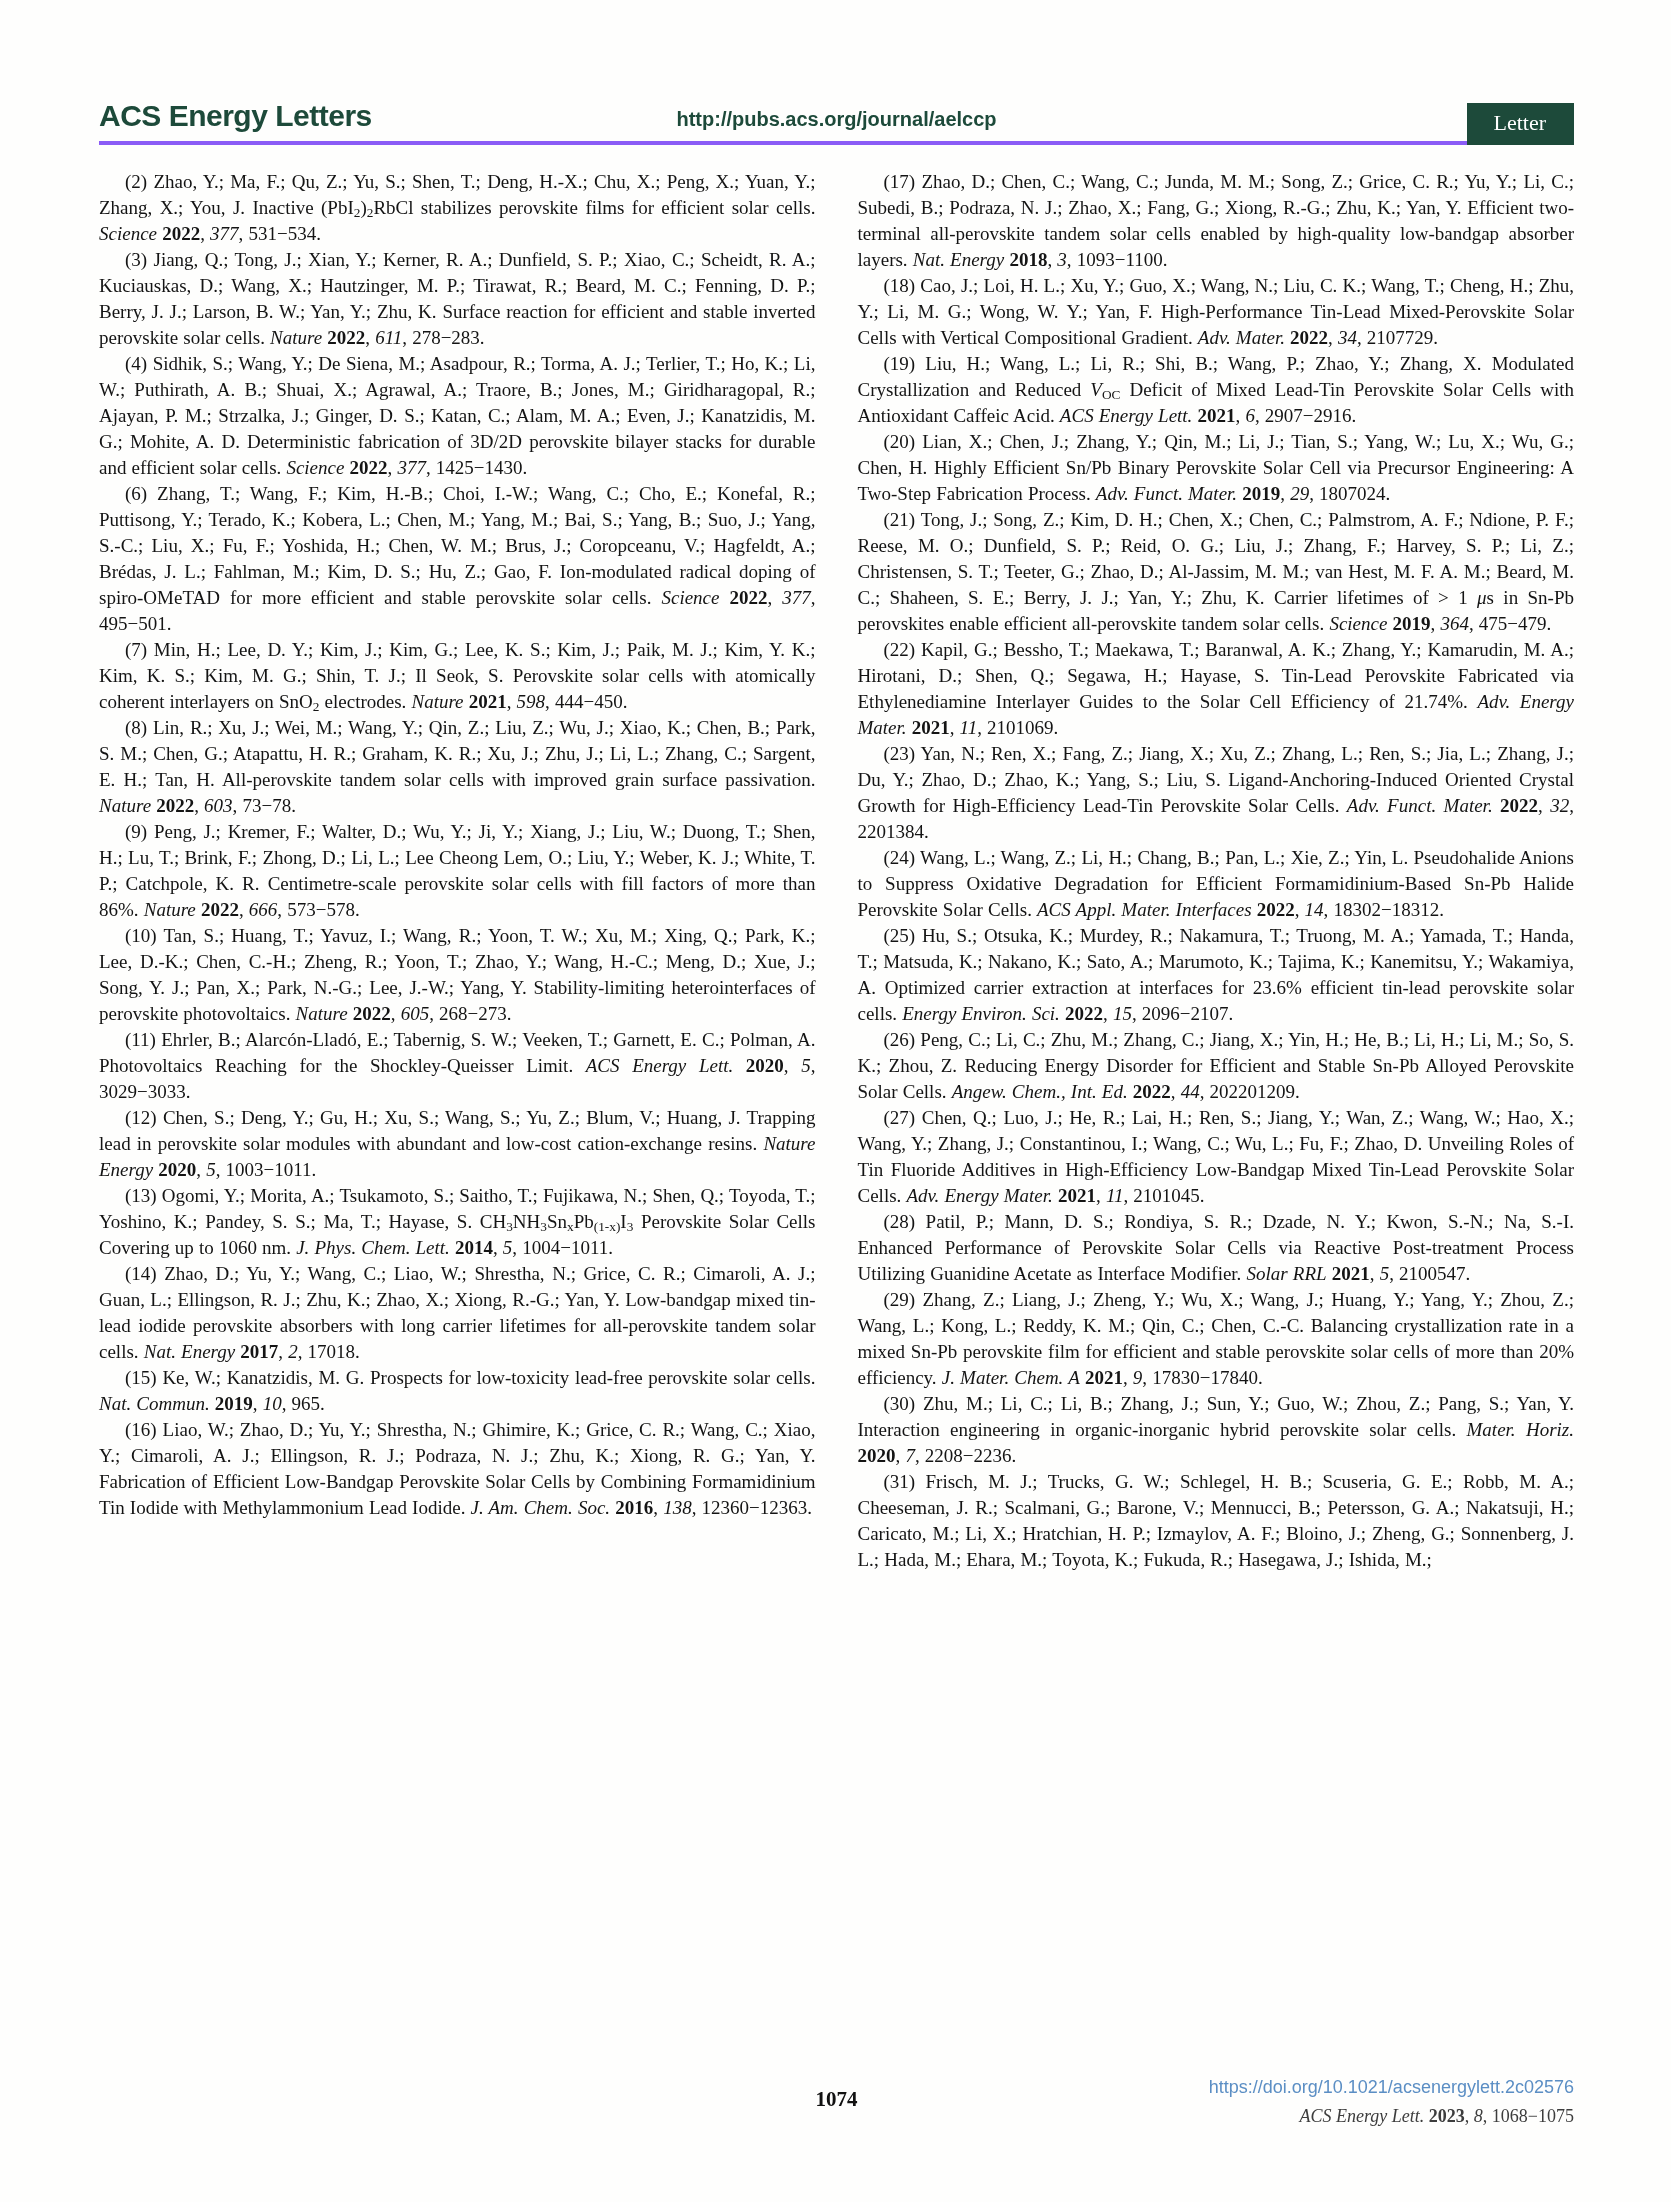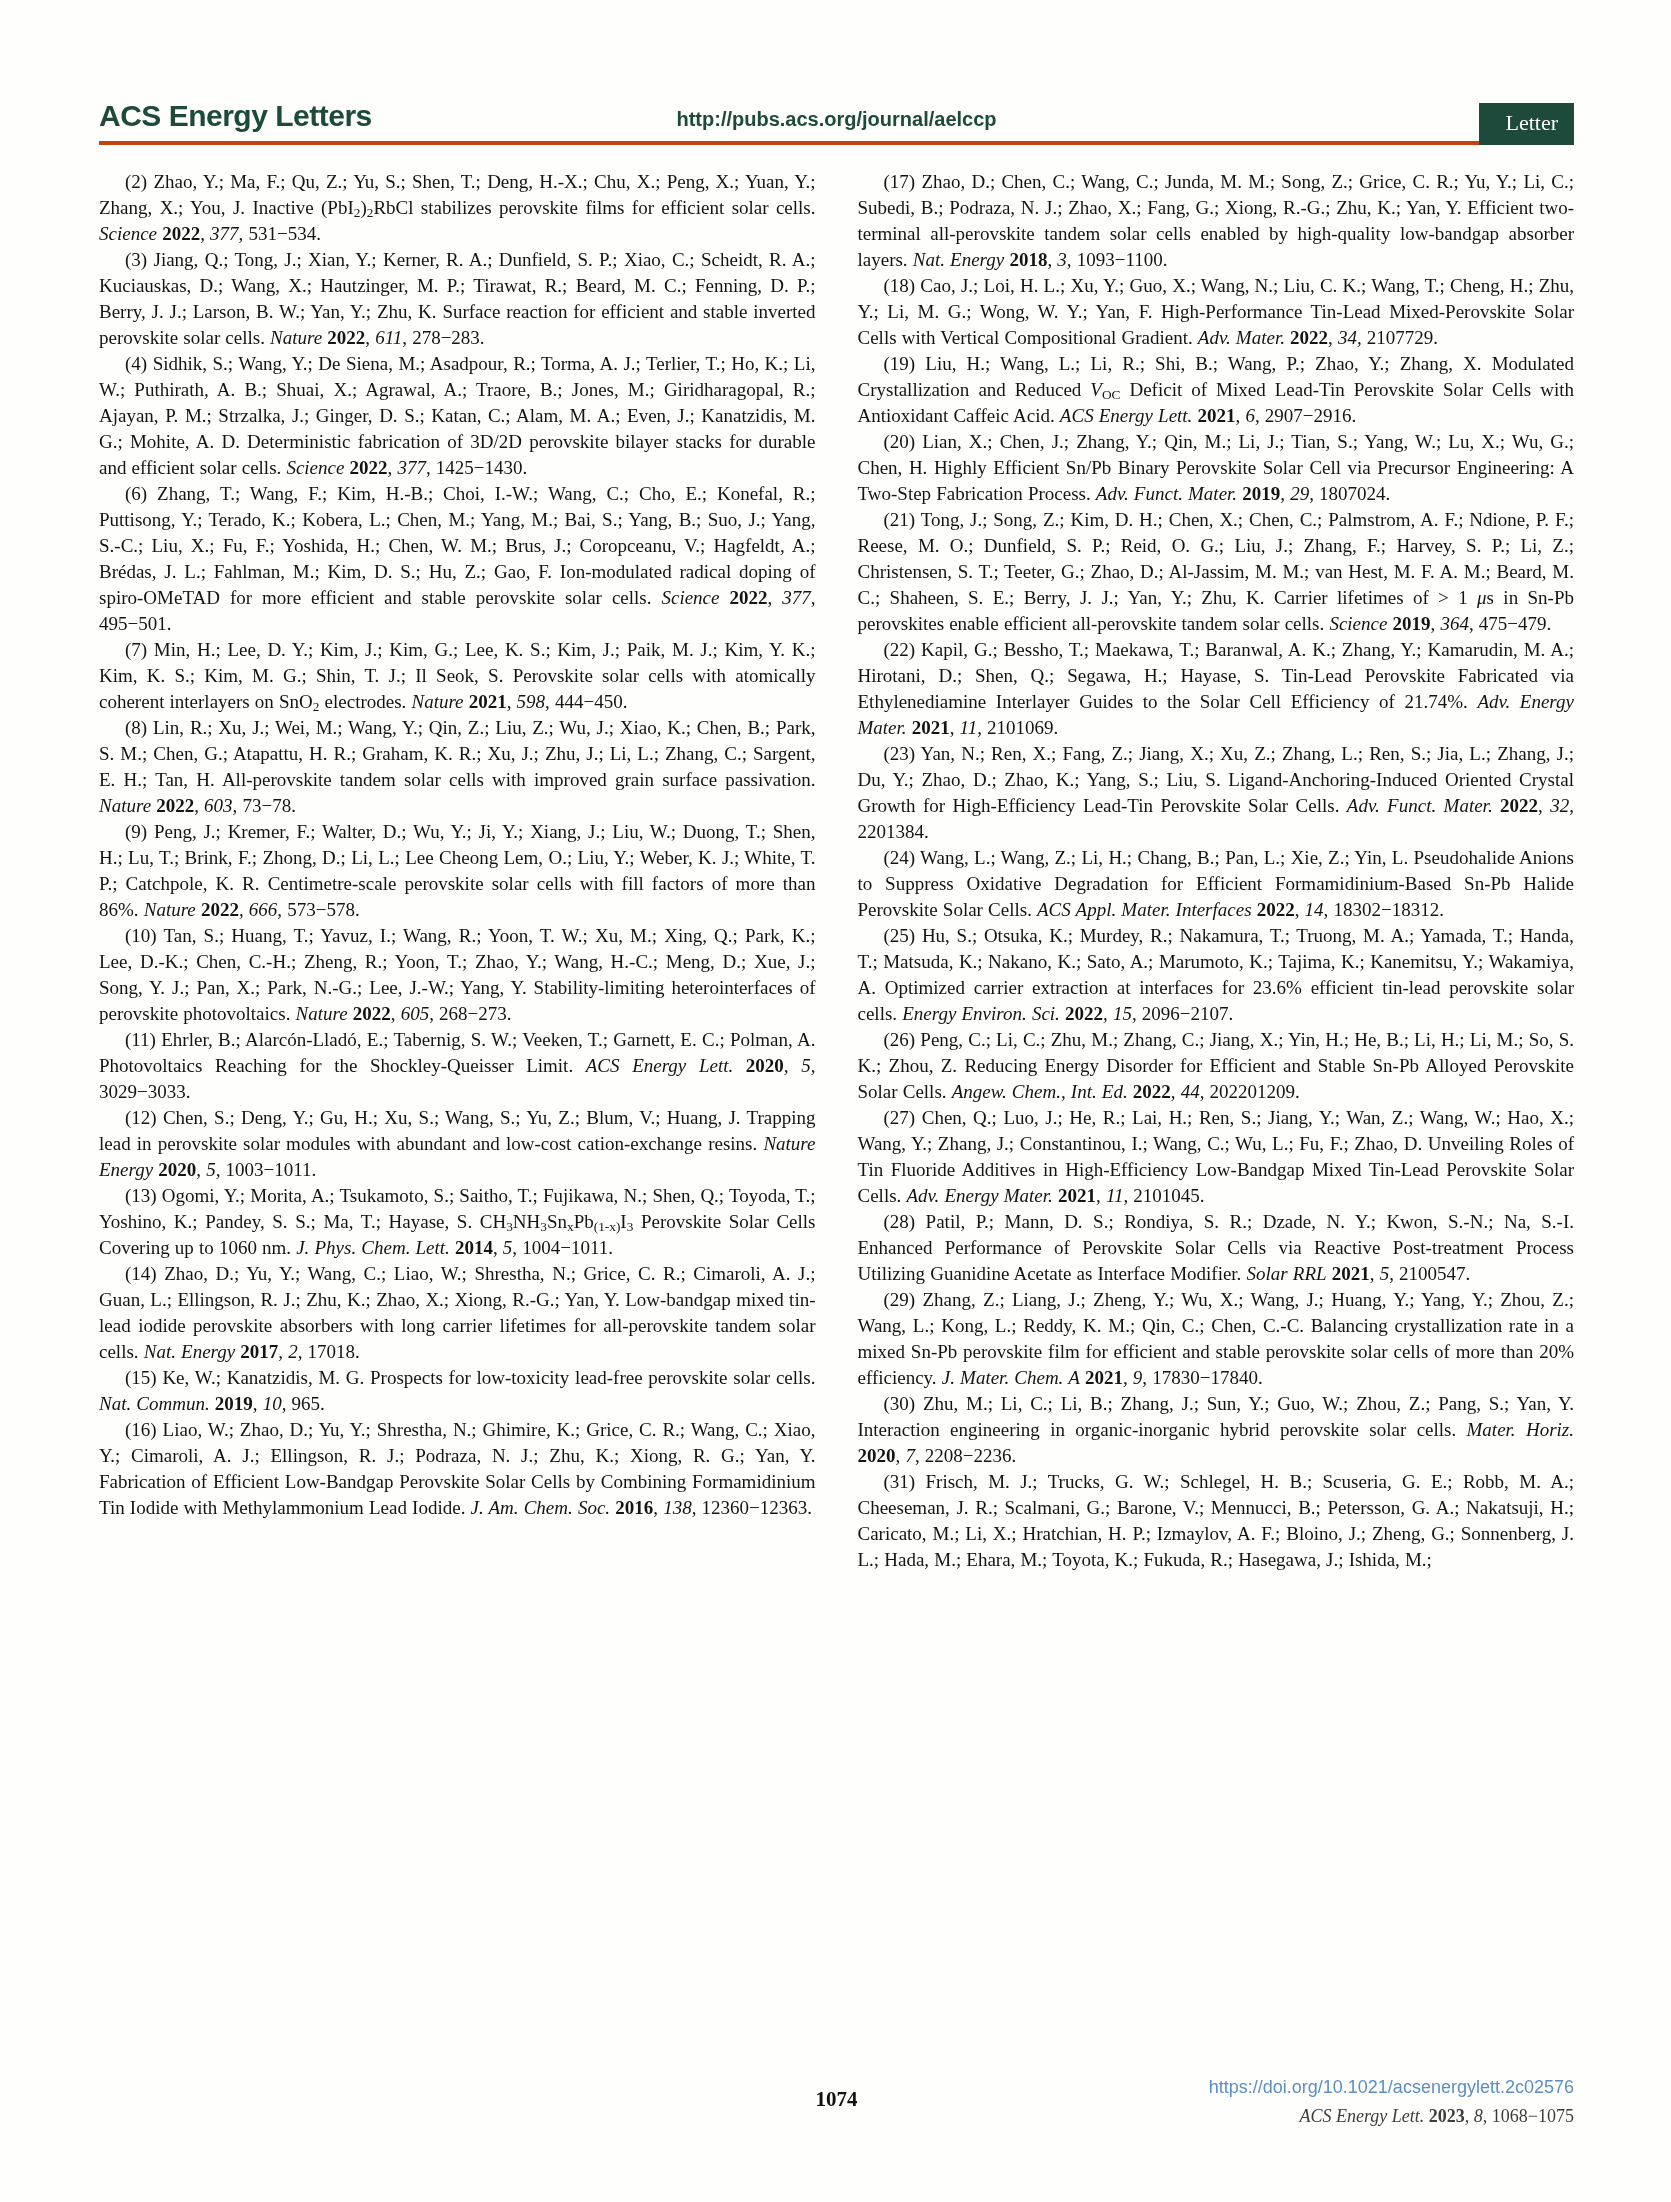--- a/index.html
+++ b/index.html
@@ -10,21 +10,21 @@
     box-sizing:border-box;
     padding:95px 97px 0 99px;
     font-family:"Liberation Serif", serif;
     color:#141414;
     overflow:hidden;
   }
   
   .header {
     position:relative;
     height:46px;
-    border-bottom:4px solid #c2410c;
+    border-bottom:4px solid #8b5cf6;
     text-decoration:underline;
   }
   .journal-name {
     position:absolute; left:0; bottom:8px;
     font-family:"Liberation Sans", sans-serif;
     font-weight:bold; font-size:30px; letter-spacing:-0.5px;
     color:#1d4a3a;
   }
   .journal-url {
     position:absolute; left:0; right:0; bottom:10px;
@@ -33,21 +33,21 @@
     font-weight:bold; font-size:20px;
     color:#1d4a3a;
     text-decoration:none;
     margin-top:8px;
   }
   .letter-badge {
     position:absolute; right:0; bottom:-4px;
     background:#1d4a3a; color:#ffffff;
     font-family:"Liberation Serif", serif;
     font-size:22px;
-    padding:7px 16px 9px 26px;
+    padding:7px 28px 9px 26px;
   }
   
   .columns {
     display:flex; gap:42px;
     margin-top:24px;
   }
   .col { flex:1 1 0; min-width:0; }
   p.ref {
     margin:0;
     text-indent:26px;

